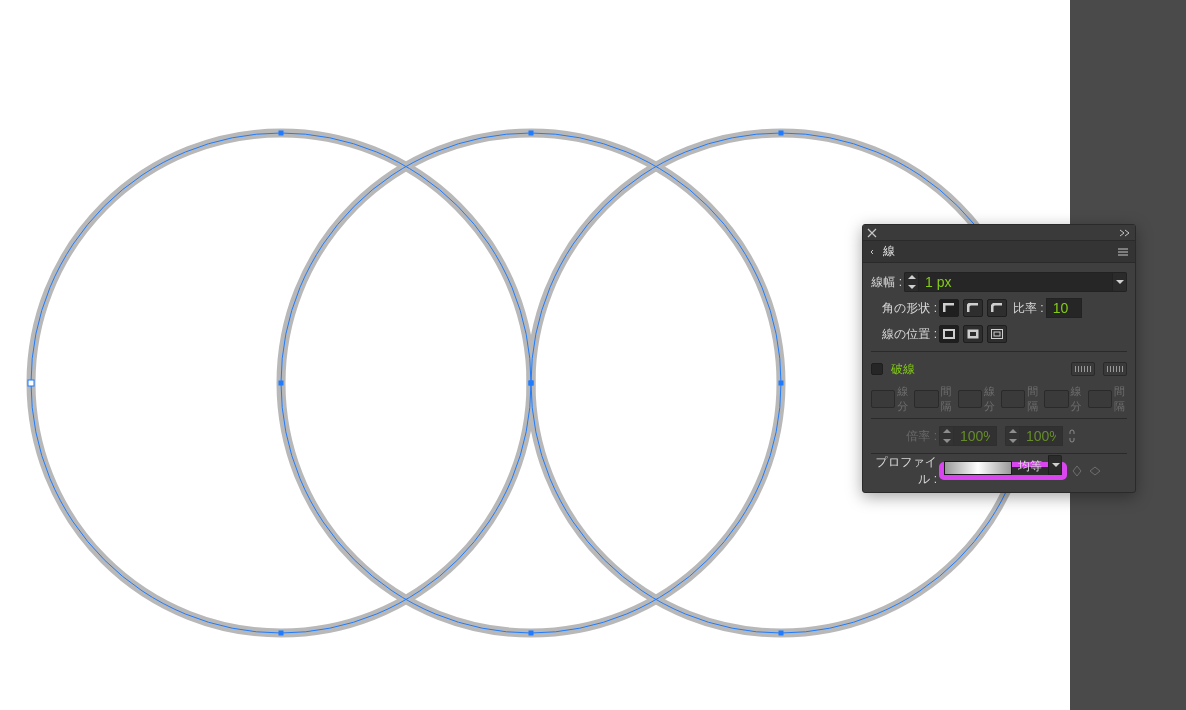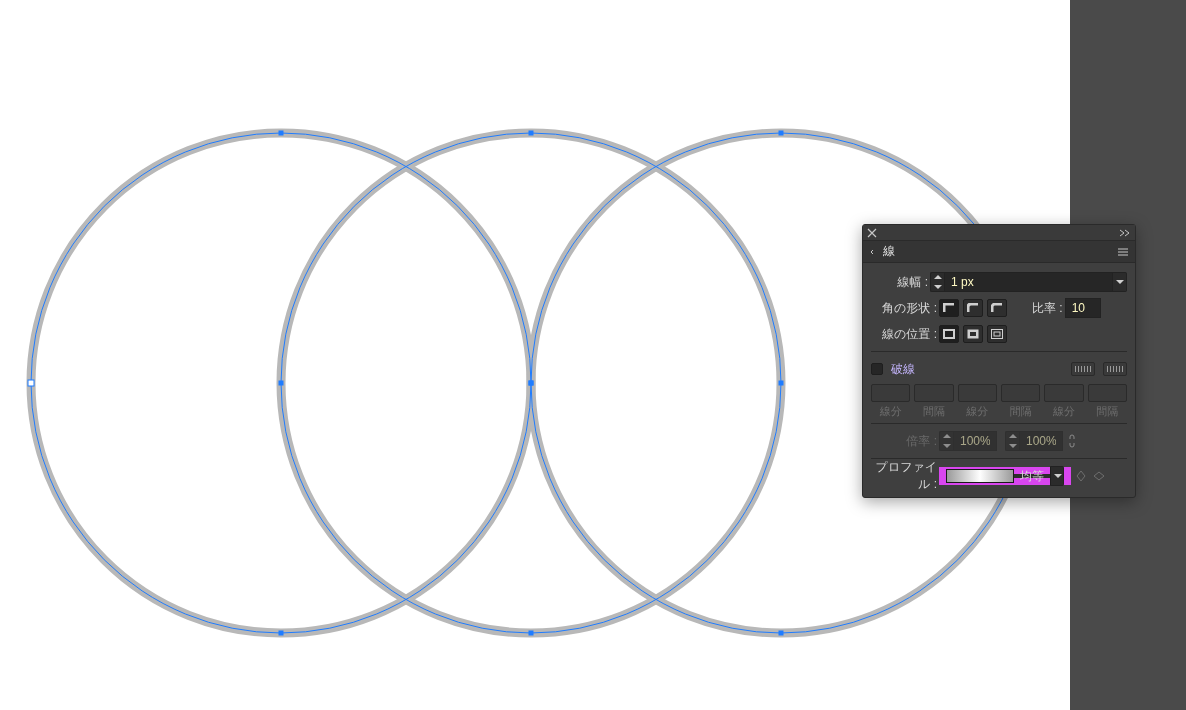--- a/index.html
+++ b/index.html
@@ -59,51 +59,51 @@
   .lab.dim{color:var(--panel-muted)}
   .sep{height:1px;background:#2a2a2a;margin:4px 0}
 
   
   .numwrap{display:flex;align-items:center}
   .spin{width:14px;height:20px;border:1px solid var(--panel-input-border);border-right:none;border-radius:2px 0 0 2px;background:#2b2b2b;display:flex;flex-direction:column}
   .spin i{flex:1;display:block;position:relative}
   .spin i:first-child::before,.spin i:last-child::before{content:"";position:absolute;left:3px;border-left:4px solid transparent;border-right:4px solid transparent}
   .spin i:first-child::before{top:2px;border-bottom:4px solid #cfcfcf}
   .spin i:last-child::before{bottom:2px;border-top:4px solid #cfcfcf}
-  .txt{height:20px;border:1px solid var(--panel-input-border);background:#262626;color:#fef9c3;padding:0 6px;min-width:46px;font-size:12px;outline:none}
+  .txt{height:20px;border:1px solid var(--panel-input-border);background:#262626;color:#84cc16;padding:0 6px;min-width:46px;font-size:14px;outline:none}
   .txt.small{min-width:36px;width:32px;text-align:left}
   .ddarrow{width:14px;height:20px;border:1px solid var(--panel-input-border);border-left:none;border-radius:0 2px 2px 0;background:#2b2b2b;position:relative}
   .ddarrow::before{content:"";position:absolute;left:3px;top:7px;border-left:4px solid transparent;border-right:4px solid transparent;border-top:4px solid #cfcfcf}
 
   .iconbtn{width:20px;height:18px;border:1px solid #1e1e1e;background:#2e2e2e;border-radius:2px;display:flex;align-items:center;justify-content:center;color:#cfcfcf;margin-right:2px}
   .iconbtn:last-child{margin-right:0}
   .iconbtn.active{background:#1f1f1f}
   .iconbtn.dim{color:var(--panel-dim)}
 
   .chk{width:12px;height:12px;border:1px solid #1e1e1e;background:#262626;border-radius:2px;flex:0 0 auto}
-  .chklab{color:#c4b5fd}
+  .chklab{color:#84cc16}
 
   .dashrow{display:flex;align-items:center;gap:8px;height:26px}
   .dashspacer{flex:1}
   .dashtoggle{width:24px;height:14px;border:1px solid #2a2a2a;background:#3a3a3a;border-radius:2px;display:flex;align-items:center;justify-content:center;gap:2px}
   .dashtoggle i{width:4px;height:6px;border-left:1px solid #9a9a9a;border-right:1px solid #9a9a9a}
   .dashtoggle.b i{border-left:1px dashed #9a9a9a;border-right:1px dashed #9a9a9a}
 
   .fields{display:flex;gap:4px;margin-top:2px}
-  .fcell{display:flex;flex-direction:column;align-items:center;gap:2px;flex:1}
+  .fcell{display:flex;flex-direction:row;align-items:center;gap:2px;flex:1}
   .fcell .fbox{height:18px;width:100%;background:#3a3a3a;border:1px solid #2a2a2a;border-radius:2px}
   .fcell .flab{color:var(--panel-dim);font-size:11px}
 
   .swatch{height:14px;width:42px;background:#eaeaea;border:1px solid #1a1a1a;border-radius:1px}
   .link{width:14px;height:18px;display:flex;align-items:center;justify-content:center;color:#a5a5a5}
   .revbtn{width:16px;height:16px;display:flex;align-items:center;justify-content:center;color:#a5a5a5}
   .revbtn.dim{color:#6e6e6e}
 
   .profile-swatch{width:68px;height:14px;background:linear-gradient(to right,#9a9a9a,#fefefe,#9a9a9a);border:1px solid #1a1a1a;margin-right:2px}
-  .profile-dd{height:18px;border:7px solid #d946ef;background:#2c2c2c;border-radius:0;display:flex;align-items:center}
+  .profile-dd{height:18px;border:5px solid #d946ef;background:#2c2c2c;border-radius:5px;display:flex;align-items:flex-end}
   .profile-dd .lbl{padding:0 4px}
 
   .row.muted .lab,.row.muted .txt,.row.muted .swatch,.row.muted .ddarrow,.row.muted .spin{opacity:.55}
 
   
   svg{display:block}
 </style>
 </head>
 <body>
 
@@ -185,21 +185,21 @@
       <div class="iconbtn">
           <svg width="12" height="10" viewBox="0 0 12 10">
             <path d="M1 9 V4 Q1 1 4 1 H11" stroke="#cfcfcf" stroke-width="3" fill="none"></path>
           </svg>
         </div>
       <div class="iconbtn">
           <svg width="12" height="10" viewBox="0 0 12 10">
             <path d="M1 9 V3 L3 1 H11" stroke="#cfcfcf" stroke-width="3" fill="none"></path>
           </svg>
         </div>
-      <span class="lab" style="width:auto;margin-left:21px">比率 :</span>
+      <span class="lab" style="width:auto;margin-left:2px">比率 :</span>
       <input class="txt small" value="10" style="">
     </div>
 
     <div class="row">
       <span class="lab">線の位置 :</span>
       <div class="iconbtn active">
           <svg width="12" height="10" viewBox="0 0 12 10">
             <rect x="1" y="1" width="10" height="8" fill="none" stroke="#cfcfcf" stroke-width="2"></rect>
           </svg>
         </div>

